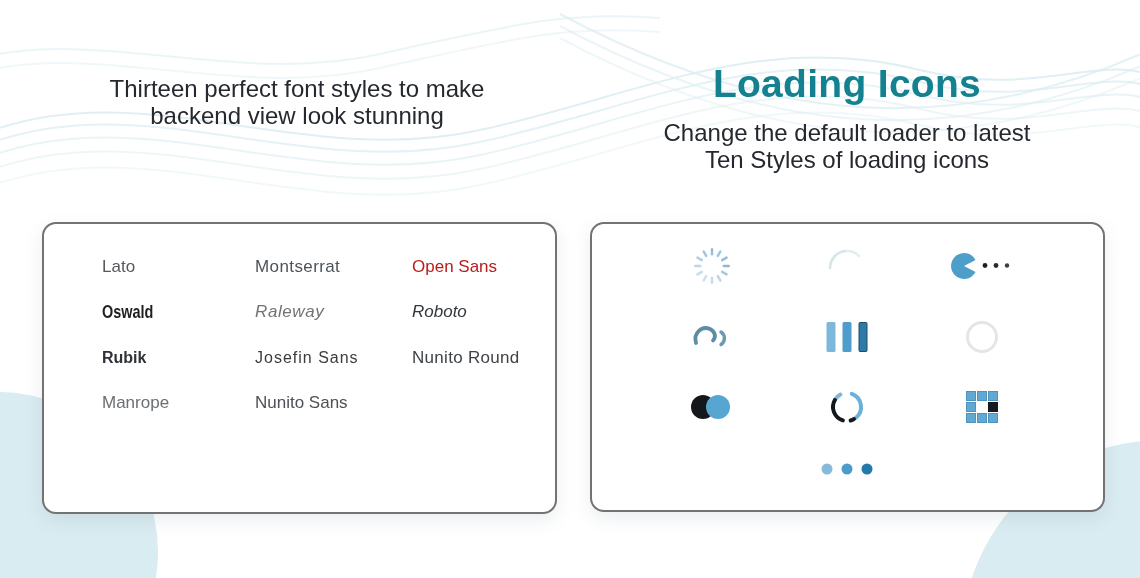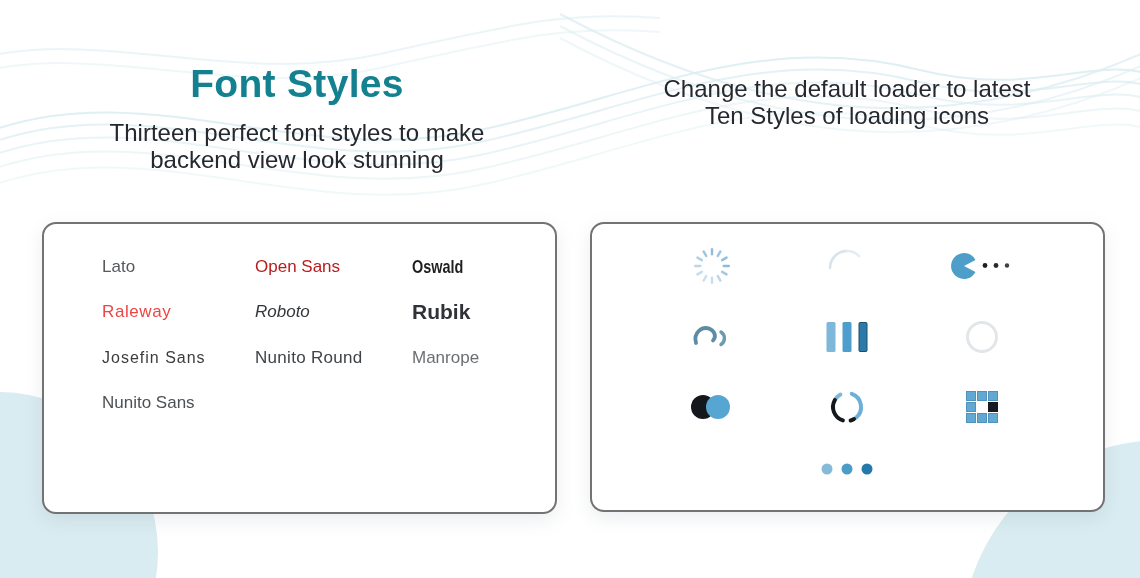--- a/index.html
+++ b/index.html
@@ -27,24 +27,24 @@
 
   
   .font-grid{display:grid;grid-template-columns:153px 157px auto;grid-auto-rows:45.5px;
              align-items:center;padding:20px 0 0 58px;}
   .font-item{font-size:17px;color:#4b4f54;white-space:nowrap;}
   .f-lato{color:#55595e;}
   .f-montserrat{color:#4d5358;letter-spacing:.4px;}
   .f-opensans{color:#b91c1c;}
   .f-oswald{display:inline-block;font-weight:700;color:#1f1f1f;font-size:19px;
             transform:scaleX(.76);transform-origin:left center;}
-  .f-raleway{color:#ef4444;letter-spacing:.6px;}
+  .f-raleway{color:#737373;letter-spacing:.6px;font-style:italic;}
   .f-roboto{color:#33373c;font-style:italic;}
   .f-poppins{color:#3a3e43;letter-spacing:.3px;}
-  .f-rubik{color:#2f3338;font-weight:700;font-size:21px;}
+  .f-rubik{color:#2f3338;font-weight:700;font-size:16px;}
   .f-inter{color:#3e4247;}
   .f-josefin{color:#3c3c3c;letter-spacing:1px;font-size:16px;}
   .f-varela{color:#3f4347;letter-spacing:.3px;}
   .f-manrope{color:#6b6f73;}
   .f-nunito{color:#4d5156;}
 
   
   .loader-cell{position:absolute;transform:translate(-50%,-50%);display:flex;
                align-items:center;justify-content:center;}
   .bars{display:flex;gap:7px;align-items:center;}
@@ -84,37 +84,38 @@
       <path d="M560,38 C740,134 930,174 1150,74" opacity="0.45"></path>
       <path d="M-20,58 C100,28 240,86 380,54 C500,28 560,10 660,18" opacity="0.6"></path>
       <path d="M-20,72 C100,42 240,100 380,68 C500,42 560,24 660,32" opacity="0.45"></path>
     </g>
   </svg>
 
   <div class="blob blob-left"></div>
   <div class="blob blob-right"></div>
 
   <div class="header header-left">
-    <div class="section-title">Font Styles</div>
     <div class="section-sub">
       <span>Thirteen perfect font styles to make</span><br>
       <span>backend view look stunning</span>
     </div>
   </div>
 
   <div class="header header-right">
+    <div class="section-title">Loading Icons</div>
     <div class="section-sub">
       <span>Change the default loader to latest</span><br>
       <span>Ten Styles of loading icons</span>
     </div>
   </div>
 
   <div class="card card-fonts">
     <div class="font-grid">
       <div class="font-item f-lato">Lato</div>
+      <div class="font-item f-montserrat">Montserrat</div>
       <div class="font-item f-opensans">Open Sans</div>
       <div><span class="font-item f-oswald">Oswald</span></div>
       <div class="font-item f-raleway">Raleway</div>
       <div class="font-item f-roboto">Roboto</div>
       <div class="font-item f-rubik">Rubik</div>
       <div class="font-item f-josefin">Josefin Sans</div>
       <div class="font-item f-varela">Nunito Round</div>
       <div class="font-item f-manrope">Manrope</div>
       <div class="font-item f-nunito">Nunito Sans</div>
     </div>

